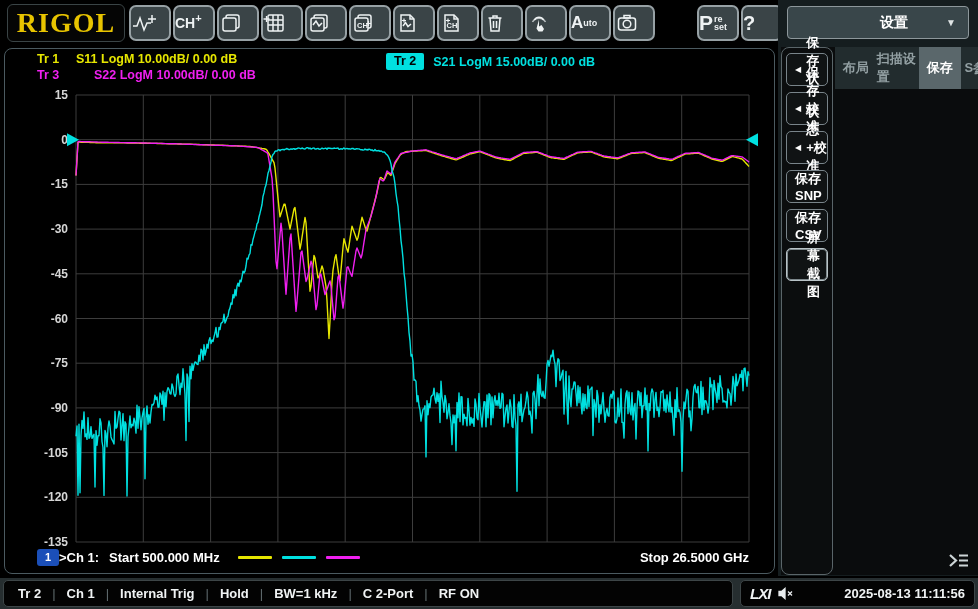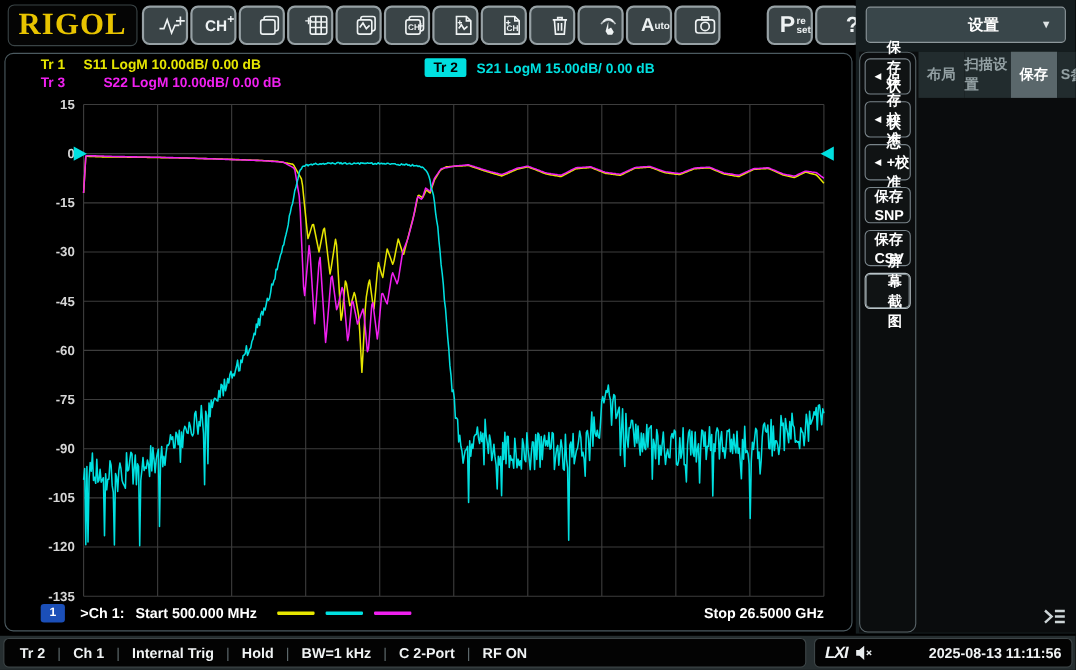--- a/index.html
+++ b/index.html
@@ -8,21 +8,21 @@
   .screen { position:relative; width:978px; height:609px; background:#000; overflow:hidden; }
 
   
   .toolbar { position:absolute; left:0; top:0; width:978px; height:47px; background:#000; }
   .logo-box { position:absolute; left:7px; top:4px; width:118px; height:38px; background:#050505;
               border:1px solid #3a4446; border-radius:6px; display:flex; align-items:center; justify-content:center; }
   .logo-text { color:#e8c400; font-family:"Liberation Serif","DejaVu Serif",serif; font-weight:bold;
                font-size:28px; letter-spacing:1px; }
   .tb-group { position:absolute; left:129px; top:5px; display:flex; gap:2px; }
   .tbtn { width:42px; height:36px; background:#3a4447; border:2px solid #97a1a5; border-radius:7px;
-          display:flex; align-items:center; justify-content:flex-end; color:#eef2f3; position:relative; }
+          display:flex; align-items:center; justify-content:flex-start; color:#eef2f3; position:relative; }
   .tbtn svg { stroke:#eef2f3; fill:none; stroke-width:1.5; }
   .tbtn .big { font-size:17px; font-weight:bold; }
   .tbtn .small { font-size:9px; font-weight:bold; }
   .tbtn.gap-left { margin-left:40px; }
   .stack { display:flex; flex-direction:column; line-height:8px; margin-left:1px; }
   .sup { font-size:11px; font-weight:bold; position:relative; top:-5px; left:0px; }
 
   
   .sidebar { position:absolute; left:778px; top:0; width:200px; height:576px; background:#151d1f; }
   .menu-header { position:absolute; left:9px; top:6px; width:182px; height:33px; background:#39464a;
@@ -49,21 +49,21 @@
   .plot-svg { position:absolute; left:0; top:0; }
   .tr-row { position:absolute; left:32px; display:flex; font-size:12.5px; font-weight:bold; }
   .tr-row .tr-id { width:39px; }
   .tr2-block { position:absolute; left:381px; top:4px; display:flex; align-items:center; gap:9px;
                font-size:12.5px; font-weight:bold; }
   .tr2-badge { padding:1px 8px 2px 8px; border-radius:2px; color:#000; }
   .channel-bar { position:absolute; left:0; top:496px; width:771px; height:24px; display:flex;
                  align-items:center; font-size:13px; font-weight:bold; color:#fff; }
   .ch-badge { margin-left:32px; width:22px; height:17px; background:#1b4fb8; border-radius:3px;
               color:#fff; font-size:11px; display:flex; align-items:center; justify-content:center; }
-  .ch-prefix { margin-left:14px; }
+  .ch-prefix { }
   .ch-start { margin-left:10px; }
   .swatches { display:flex; gap:10px; margin-left:18px; }
   .swatches .line { width:34px; height:3px; border-radius:1px; }
   .ch-stop { position:absolute; right:27px; }
 
   
   .statusbar { position:absolute; left:0; top:578px; width:978px; height:31px; background:#262e30; }
   .st-rect { position:absolute; top:2px; height:27px; background:#030303; border:1px solid #3d4547;
              border-radius:5px; display:flex; align-items:center; color:#f0f3f4; font-size:13px; font-weight:bold; }
   .st-left { left:3px; width:730px; padding:0 14px; gap:11px; }

